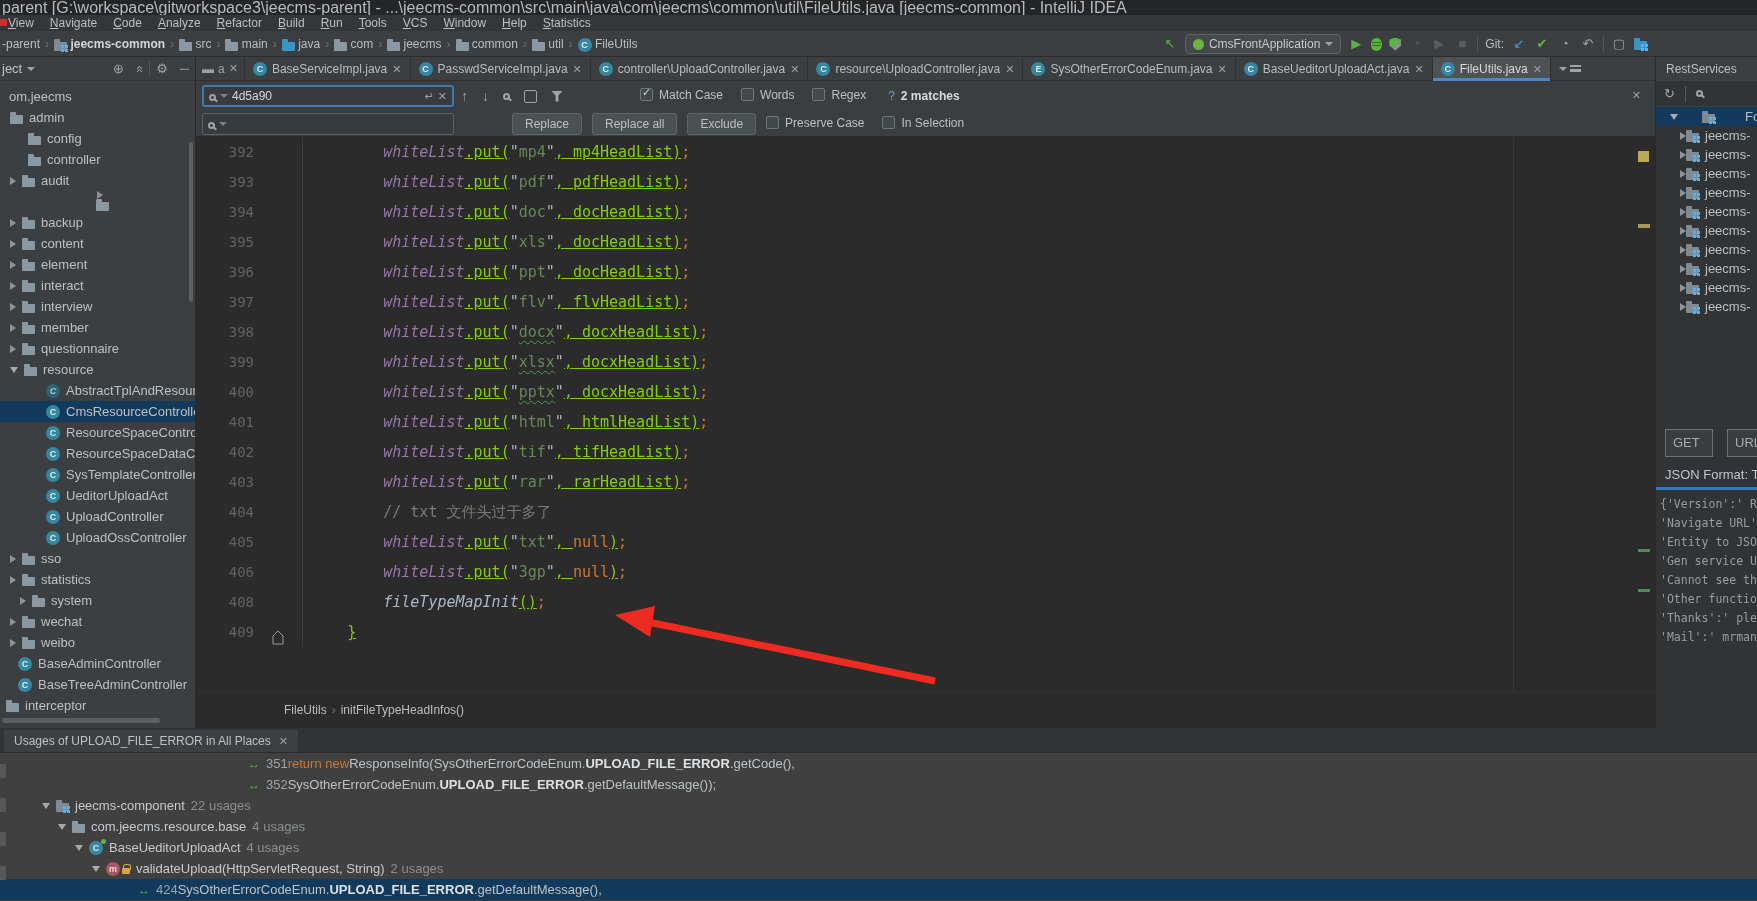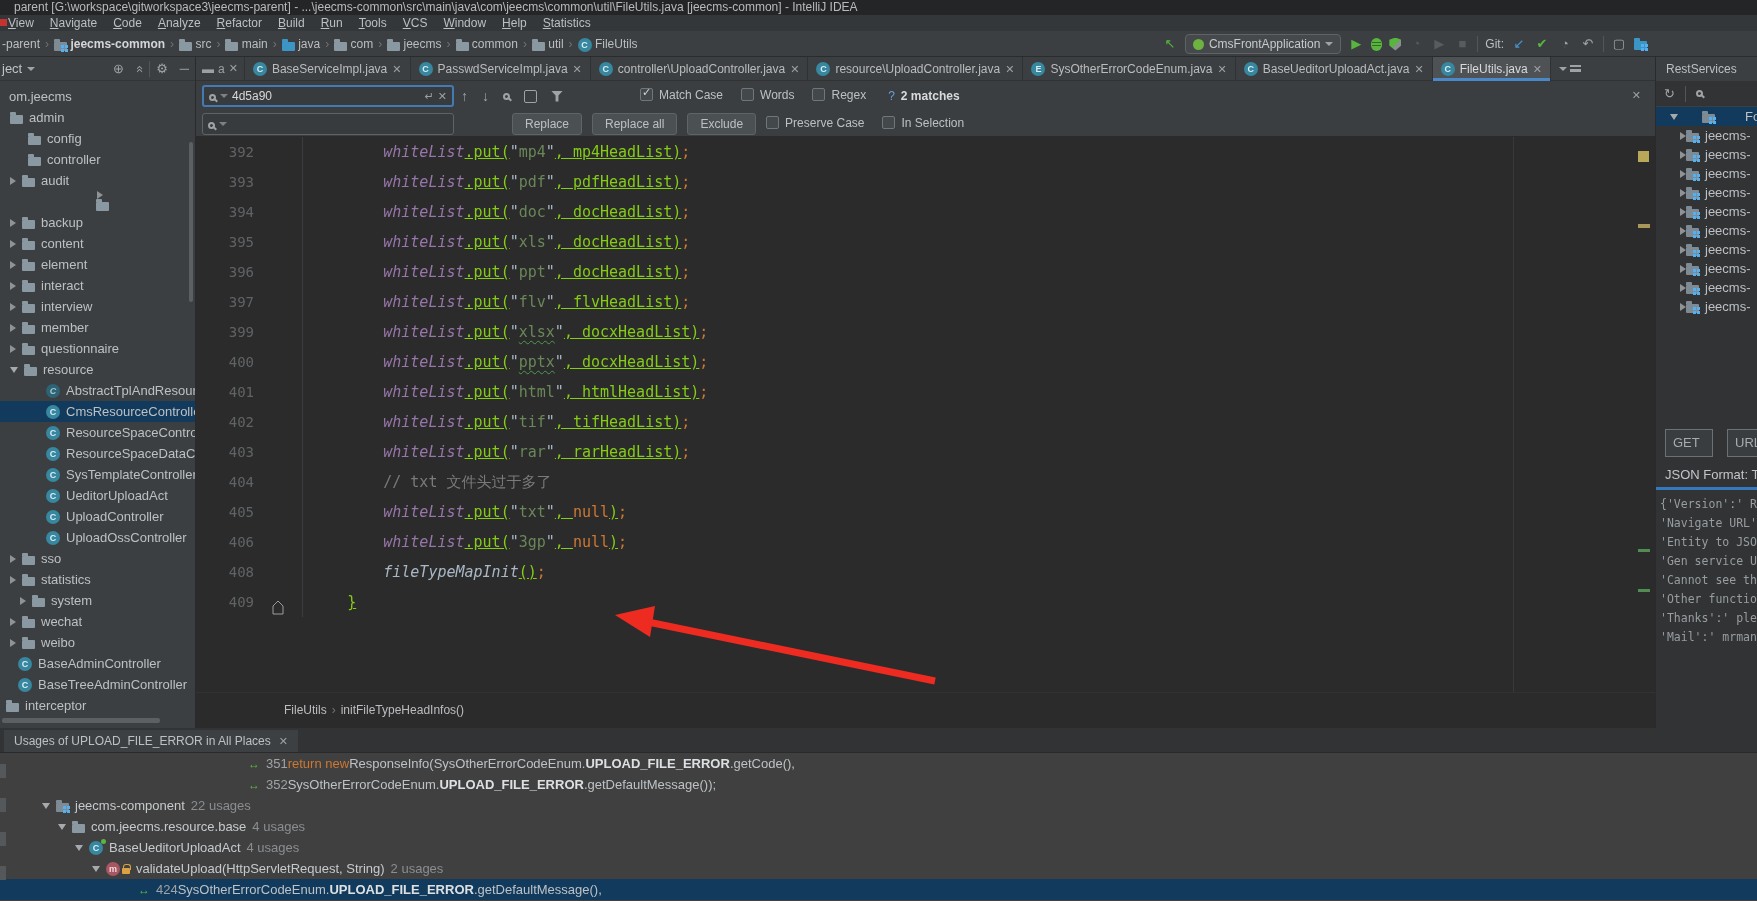--- a/index.html
+++ b/index.html
@@ -3,21 +3,21 @@
 <meta charset="utf-8">
 <style>
   * { box-sizing: border-box; margin: 0; padding: 0; }
   html,body { background:#1a1a1a; }
   body { font-family:"Liberation Sans", sans-serif; }
   #app { position:relative; width:1757px; height:901px; background:#2b2b2b; overflow:hidden;
          font-family:"Liberation Sans", sans-serif; color:#bbbdc0; }
 
   
   #titlebar { position:absolute; left:0; top:0; width:100%; height:15px; background:#242526;
-              color:#b9babc; font-size:12px; line-height:15px; padding-left:14px; white-space:nowrap; overflow:hidden; }
+              color:#b9babc; font-size:16px; line-height:15px; padding-left:2px; white-space:nowrap; overflow:hidden; }
   #menubar { position:absolute; left:0; top:15px; width:100%; height:16px; background:#34373a;
              font-size:12px; line-height:16px; color:#bdbfc2; }
   #menubar .menu-item { display:inline-block; padding:0 8px; cursor:default; }
   #menubar .menu-item:first-letter { text-decoration:underline; }
   #menu-logo { position:absolute; left:0; top:19px; width:7px; height:7px; background:#c4332d; }
   #navbar { position:absolute; left:0; top:31px; width:100%; height:26px; background:#3c3f41;
             border-bottom:1px solid #292b2d; font-size:12px; line-height:26px; }
   .crumbs { position:absolute; left:2px; top:0; height:26px; white-space:nowrap; }
   .crumb { display:inline-block; color:#bbbdc0; }
   .crumb.bold { font-weight:bold; color:#d3d5d8; }
@@ -468,20 +468,24 @@
         </div>
         <div class="code-line">
           <div class="gut">396</div>
           <div class="src"><span class="tk-ind">        </span><span class="tk-v">whiteList</span><span class="tk-t">.put(</span><span class="tk-q">"</span><span class="tk-s">ppt</span><span class="tk-q">"</span><span class="tk-t">, docHeadList)</span><span class="tk-x">;</span></div>
         </div>
         <div class="code-line">
           <div class="gut">397</div>
           <div class="src"><span class="tk-ind">        </span><span class="tk-v">whiteList</span><span class="tk-t">.put(</span><span class="tk-q">"</span><span class="tk-s">flv</span><span class="tk-q">"</span><span class="tk-t">, flvHeadList)</span><span class="tk-x">;</span></div>
         </div>
         <div class="code-line">
+          <div class="gut">398</div>
+          <div class="src"><span class="tk-ind">        </span><span class="tk-v">whiteList</span><span class="tk-t">.put(</span><span class="tk-q">"</span><span class="tk-w">docx</span><span class="tk-q">"</span><span class="tk-t">, docxHeadList)</span><span class="tk-x">;</span></div>
+        </div>
+        <div class="code-line">
           <div class="gut">399</div>
           <div class="src"><span class="tk-ind">        </span><span class="tk-v">whiteList</span><span class="tk-t">.put(</span><span class="tk-q">"</span><span class="tk-w">xlsx</span><span class="tk-q">"</span><span class="tk-t">, docxHeadList)</span><span class="tk-x">;</span></div>
         </div>
         <div class="code-line">
           <div class="gut">400</div>
           <div class="src"><span class="tk-ind">        </span><span class="tk-v">whiteList</span><span class="tk-t">.put(</span><span class="tk-q">"</span><span class="tk-w">pptx</span><span class="tk-q">"</span><span class="tk-t">, docxHeadList)</span><span class="tk-x">;</span></div>
         </div>
         <div class="code-line">
           <div class="gut">401</div>
           <div class="src"><span class="tk-ind">        </span><span class="tk-v">whiteList</span><span class="tk-t">.put(</span><span class="tk-q">"</span><span class="tk-s">html</span><span class="tk-q">"</span><span class="tk-t">, htmlHeadList)</span><span class="tk-x">;</span></div>

